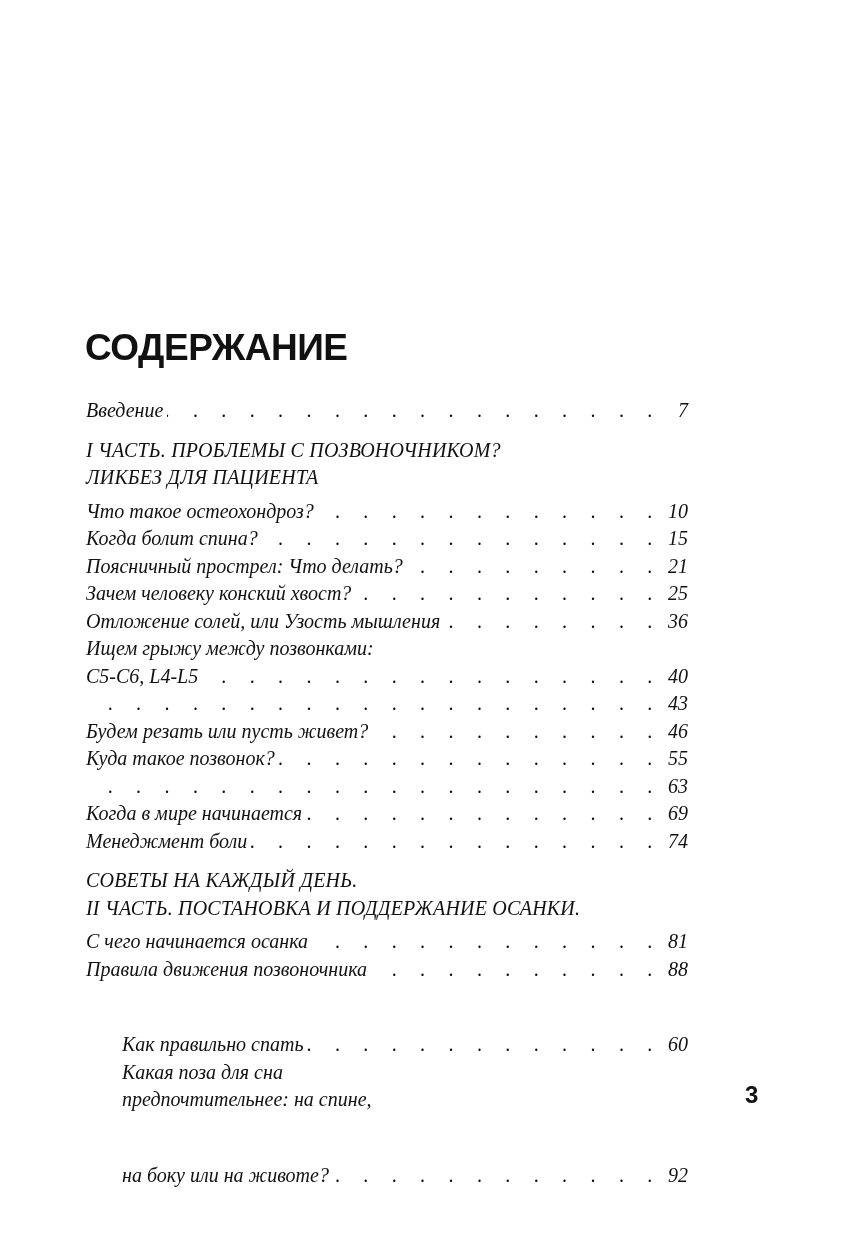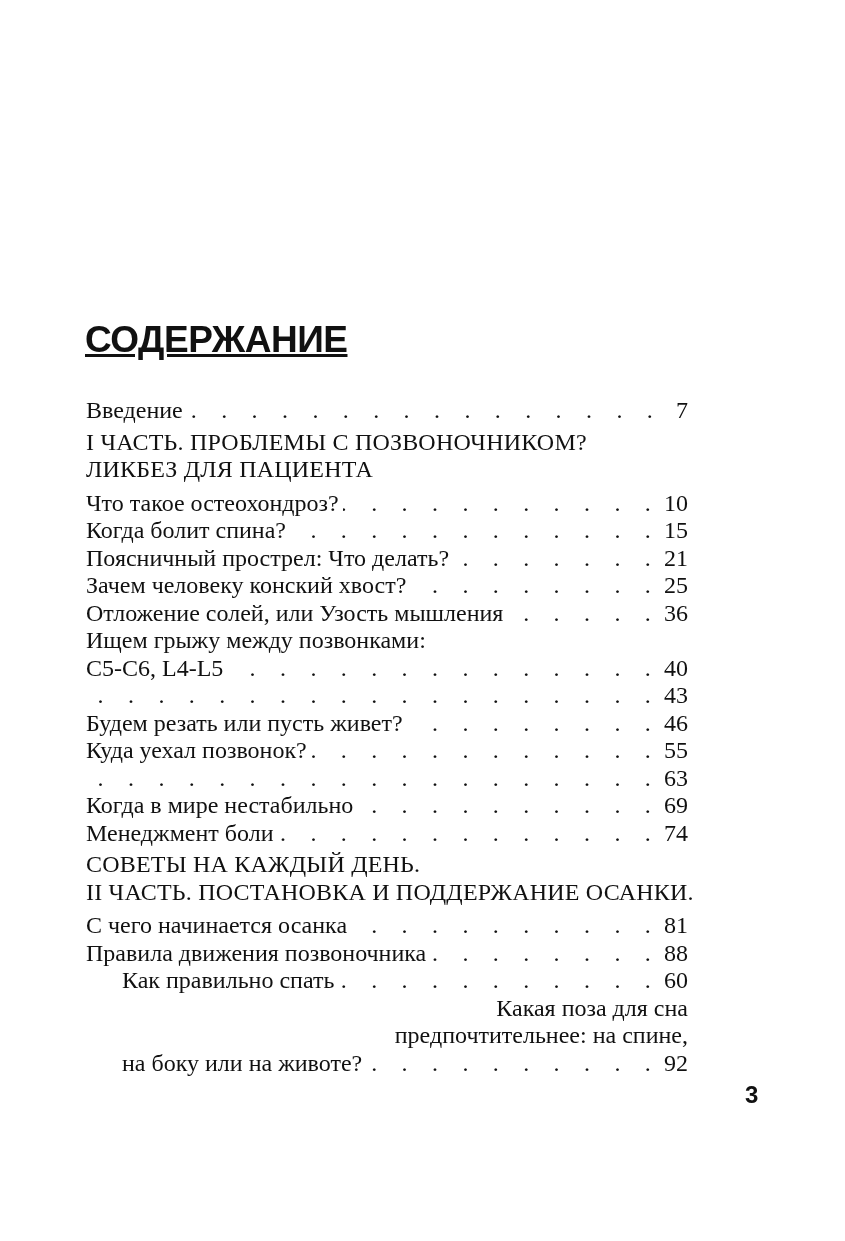--- a/index.html
+++ b/index.html
@@ -1,27 +1,27 @@
 <!DOCTYPE html>
 <html><head>
 <meta charset="utf-8">
 <style>
   html,body{margin:0;padding:0;background:#fff;}
   body{width:845px;height:1241px;position:relative;overflow:hidden;color:#111;}
-  .title{position:absolute;left:85px;top:318px;font-family:"Liberation Sans",sans-serif;font-weight:bold;font-size:37px;letter-spacing:-0.5px;line-height:44px;text-decoration:underline;}
-  .toc{position:absolute;left:86px;top:397px;width:602px;font-family:"Liberation Serif",serif;font-size:24px;}
+  .title{position:absolute;left:85px;top:326px;font-family:"Liberation Sans",sans-serif;font-weight:bold;font-size:37px;letter-spacing:-0.5px;line-height:44px;}
+  .toc{position:absolute;left:86px;top:397px;width:602px;font-family:"Liberation Serif",serif;font-size:20px;font-style:italic;}
   .row{display:flex;align-items:baseline;height:27.5px;line-height:27.5px;white-space:nowrap;}
-  .row.sub{padding-left:36px;}
+  .row.sub{padding-left:36px;margin-top:48px;}
   .row .lbl{flex:0 0 auto;}
   .row .dots{flex:1 1 auto;overflow:hidden;margin:0 4px;letter-spacing:9.2px;text-align:right;direction:rtl;}
   .row .dots::before{content:". . . . . . . . . . . . . . . . . . . . . . . . . . . . . . . . . . . . . . . . . . . . . . . . . . .";}
   .row .pg{flex:0 0 auto;text-align:right;min-width:22px;}
   .line{height:27.5px;line-height:27.5px;white-space:nowrap;}
-  .line.sub{padding-left:36px;text-align:right;}
-  .part{margin-top:4px;margin-bottom:6px;}
+  .line.sub{padding-left:36px;}
+  .part{margin-top:12px;margin-bottom:6px;}
   .part .line{letter-spacing:0.2px;}
   .pagenum{position:absolute;left:745px;top:1081px;font-family:"Liberation Sans",sans-serif;font-weight:bold;font-size:24px;}
 </style>
 </head>
 <body>
 
 <div class="title">СОДЕРЖАНИЕ</div>
 
 <div class="toc">
   <div class="row">
@@ -69,30 +69,30 @@
   <div class="row">
       <span class="dots"></span>
       <span class="pg">43</span>
     </div>
   <div class="row">
       <span class="lbl">Будем резать или пусть живет?</span>
       <span class="dots"></span>
       <span class="pg">46</span>
     </div>
   <div class="row">
-      <span class="lbl">Куда уехал позвонок?</span>
+      <span class="lbl">Куда такое позвонок?</span>
       <span class="dots"></span>
       <span class="pg">55</span>
     </div>
   <div class="row">
       <span class="dots"></span>
       <span class="pg">63</span>
     </div>
   <div class="row">
-      <span class="lbl">Когда в мире нестабильно</span>
+      <span class="lbl">Когда в мире начинается</span>
       <span class="dots"></span>
       <span class="pg">69</span>
     </div>
   <div class="row">
       <span class="lbl">Менеджмент боли</span>
       <span class="dots"></span>
       <span class="pg">74</span>
     </div>
 
   <div class="part">

